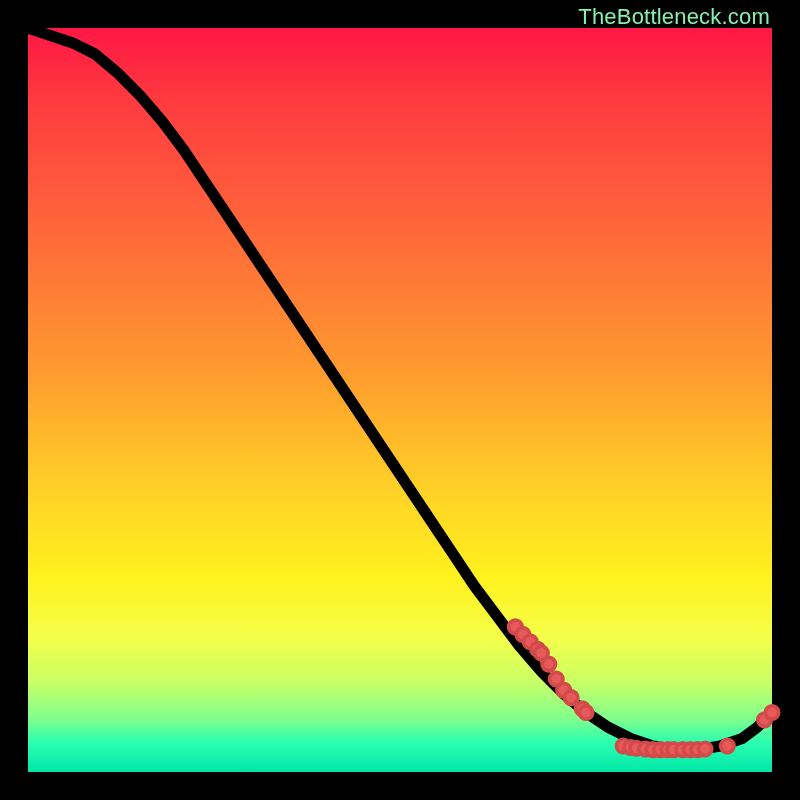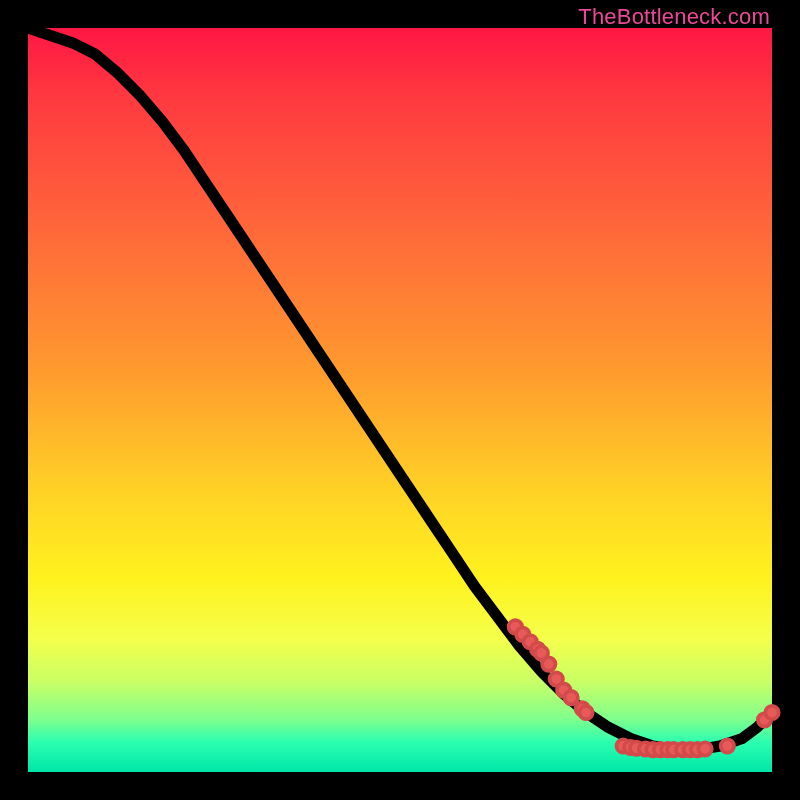--- a/index.html
+++ b/index.html
@@ -21,21 +21,21 @@
       #c8ff66 88%,
       #7dff8e 93%,
       #2bffb0 96%,
       #00e6a8 100%
     );
   }
   .watermark {
     position: absolute;
     right: 30px;
     top: 4px;
-    color: #ec4899;
+    color: #86efac;
     font-family: Arial, Helvetica, sans-serif;
     font-size: 22px;
     font-weight: 400;
     letter-spacing: 0.2px;
     user-select: none;
   }
   svg.curve {
     position: absolute;
     left: 28px; top: 28px;
     width: 744px; height: 744px;

